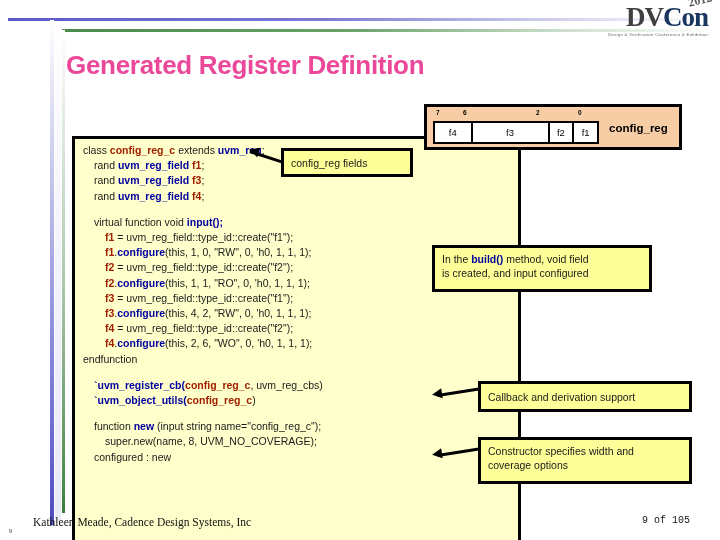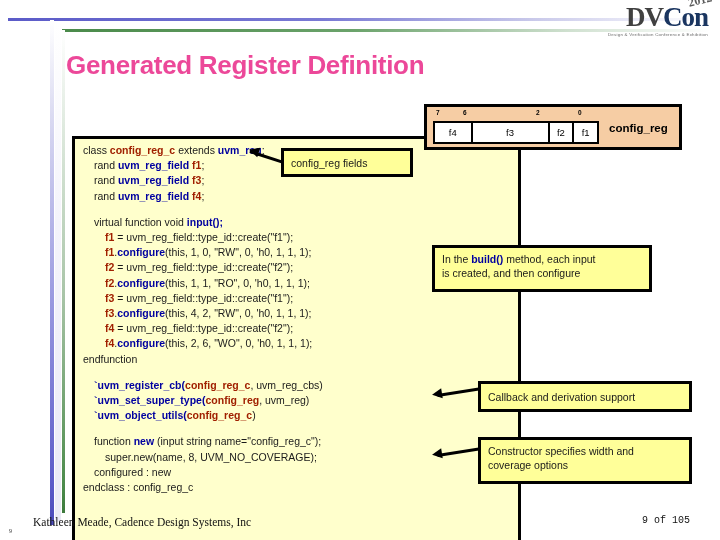--- a/index.html
+++ b/index.html
@@ -194,27 +194,25 @@
   <span class="ln sp2"><span class="b-red">f1</span><span>.</span><span class="b-blue">configure</span><span>(this,  1,  0,  "RW",  0,  'h0,  1,  1,  1);</span></span>
   <span class="ln sp2"><span class="b-red">f2</span><span> = uvm_reg_field::type_id::create("f2");</span></span>
   <span class="ln sp2"><span class="b-red">f2</span><span>.</span><span class="b-blue">configure</span><span>(this, 1, 1, "RO", 0, 'h0, 1, 1, 1);</span></span>
   <span class="ln sp2"><span class="b-red">f3</span><span> = uvm_reg_field::type_id::create("f1");</span></span>
   <span class="ln sp2"><span class="b-red">f3</span><span>.</span><span class="b-blue">configure</span><span>(this, 4,  2,  "RW",  0,  'h0,  1,  1, 1);</span></span>
   <span class="ln sp2"><span class="b-red">f4</span><span> = uvm_reg_field::type_id::create("f2");</span></span>
   <span class="ln sp2"><span class="b-red">f4</span><span>.</span><span class="b-blue">configure</span><span>(this, 2,  6,  "WO",  0,  'h0,  1, 1, 1);</span></span>
   <span class="ln">endfunction</span>
   <span class="gap"></span>
   <span class="ln sp1"><span class="b-blue">`uvm_register_cb</span><span class="b-blue">(</span><span class="b-red">config_reg_c</span><span>, uvm_reg_cbs)</span></span>
-  <span class="ln sp1"><span class="b-blue">`uvm_set_super_type</span><span class="b-blue">(</span><span class="b-red">config_reg</span><span>, uvm_reg)</span></span>
   <span class="ln sp1"><span class="b-blue">`uvm_object_utils</span><span class="b-blue">(</span><span class="b-red">config_reg_c</span><span>)</span></span>
   <span class="gap"></span>
   <span class="ln sp1"><span>function </span><span class="b-blue">new</span><span> (input string name="config_reg_c");</span></span>
   <span class="ln sp2">super.new(name, 8, UVM_NO_COVERAGE);</span>
   <span class="ln sp1">configured : new</span>
-  <span class="ln">endclass : config_reg_c</span>
 </div>
 
 <div class="reg-box">
   <div class="reg-bits">
     <span class="bit bit7">7</span>
     <span class="bit bit6">6</span>
     <span class="bit bit2">2</span>
     <span class="bit bit0">0</span>
   </div>
   <div class="reg-inner">
@@ -231,22 +229,22 @@
 <div class="arrow a2"></div>
 <div class="a2-head"></div>
 <div class="arrow a3"></div>
 <div class="a3-head"></div>
 
 <div class="callout co-fields">
   <span>config_reg  fields</span>
 </div>
 
 <div class="callout co-build">
-  <div><span>In the </span><span class="b-blue">build()</span><span> method, each input</span></div>
-  <div>is created, and then configure</div>
+  <div><span>In the </span><span class="b-blue">build()</span><span> method, void field</span></div>
+  <div>is created, and input configured</div>
 </div>
 
 <div class="callout co-cb">
   <span>Callback and derivation support</span>
 </div>
 
 <div class="callout co-ctor">
   <div>Constructor specifies width and</div>
   <div>coverage options</div>
 </div>

